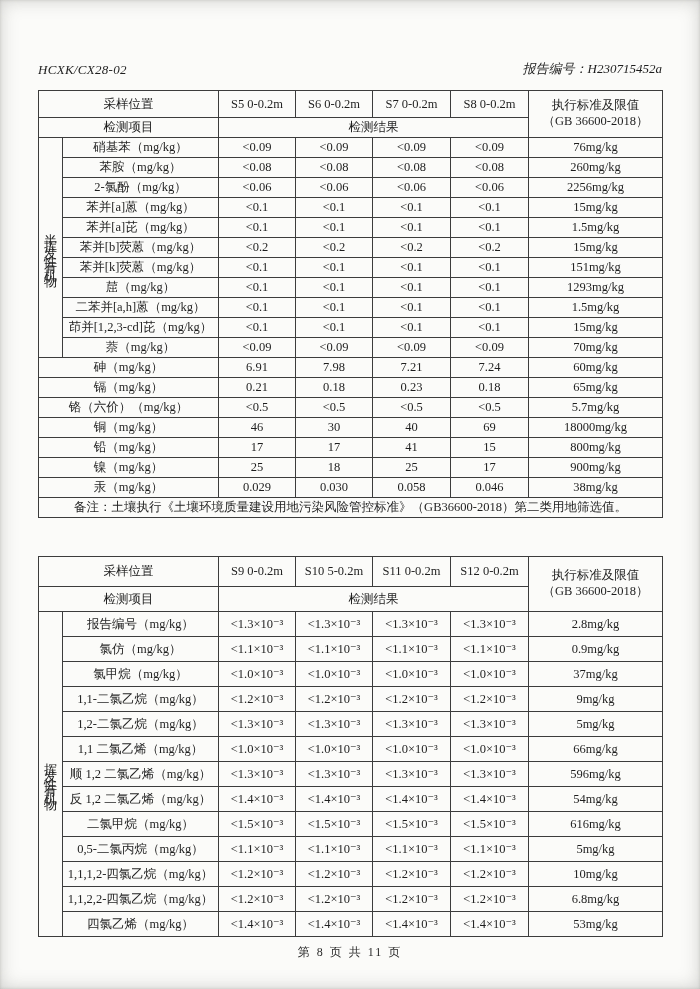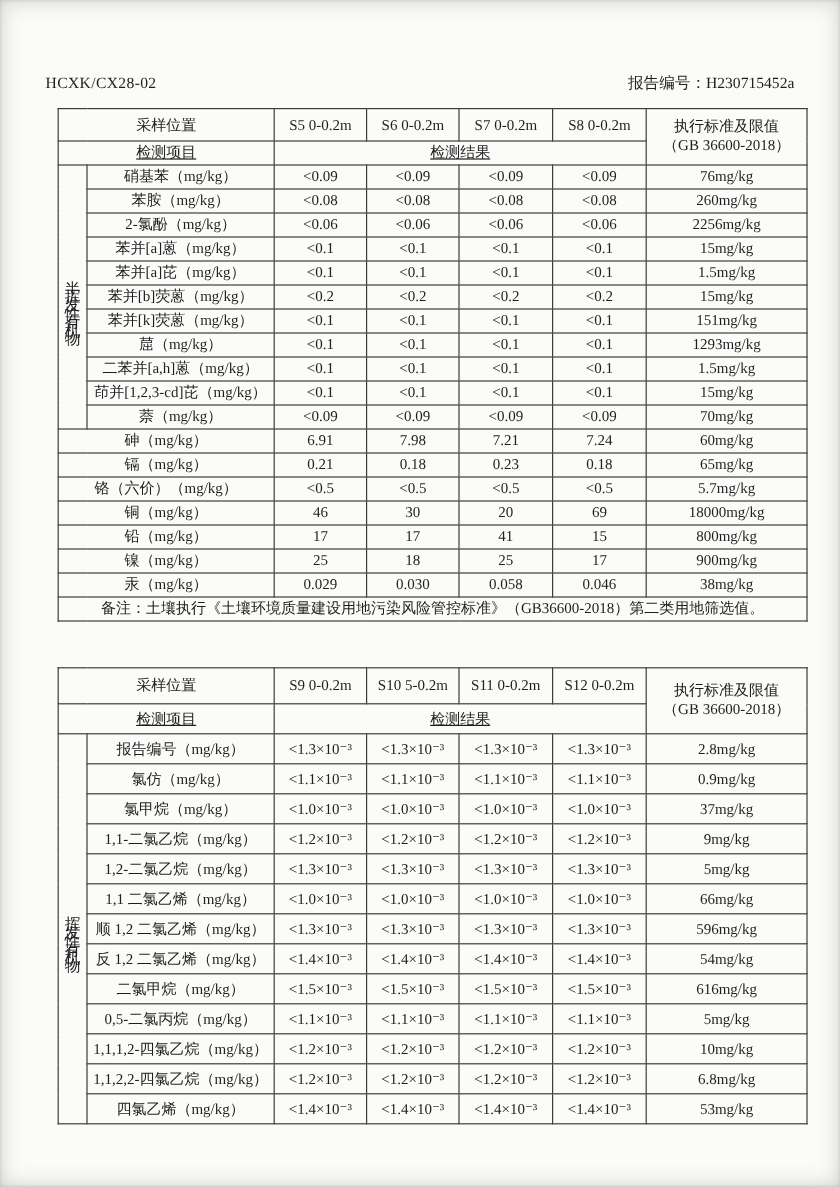--- a/index.html
+++ b/index.html
@@ -4,40 +4,41 @@
 <style>
   html,body{margin:0;padding:0;background:#dcdcd8;}
   .page{
     width:700px;height:989px;position:relative;margin:0 auto;
     background:#fbfbf9;box-sizing:border-box;
     box-shadow:inset 0 0 18px rgba(90,90,85,.28), inset 0 0 3px rgba(90,90,85,.25);
     font-family:"Liberation Serif","DejaVu Serif",serif;color:#1e1e1e;
   }
   .doc-header{
     position:absolute;top:60px;left:38px;right:38px;
-    display:flex;justify-content:space-between;align-items:center;
+    display:flex;justify-content:space-between;align-items:flex-end;
     font-size:13px;
+    font-style:italic;
   }
   .doc-header .code{letter-spacing:.3px;}
   table.report{
     border-collapse:collapse;table-layout:fixed;width:624px;
-    position:absolute;left:48px;
+    position:absolute;left:38px;
   }
   #table1{top:90px;}
   #table2{top:556px;}
   table.report td{
     border:1px solid #3c3c3c;text-align:center;vertical-align:middle;
     font-size:12.5px;padding:0;line-height:1.15;
     overflow:hidden;white-space:nowrap;
   }
   #table1 td{height:19px;}
   #table2 td{height:24px;}
   #table1 tr.hrow1 td{height:26px;}
   #table2 tr.hrow1 td{height:29px;}
-  tr.hrow2 td{height:19px;text-decoration:underline;}
+  tr.hrow2 td{height:19px;}
   td.hcell{font-size:13px;}
   td.stdcell div{line-height:1.25;font-size:12.5px;}
   td.catcell{padding:0;}
   .vtext{
     writing-mode:vertical-lr;text-orientation:upright;
     margin:0 auto;letter-spacing:7px;font-size:13px;line-height:1;
   }
   td.notecell{
     text-align:left;padding:7px 6px;font-size:12.5px;height:auto;
     white-space:normal;line-height:1.3;
@@ -197,21 +198,21 @@
           <td class="valcell">&lt;0.5</td>
           <td class="valcell">&lt;0.5</td>
           <td class="valcell">&lt;0.5</td>
           <td class="valcell">&lt;0.5</td>
           <td class="limitcell">5.7mg/kg</td>
         </tr>
         <tr>
           <td colspan="2" class="itemcell">铜（mg/kg）</td>
           <td class="valcell">46</td>
           <td class="valcell">30</td>
-          <td class="valcell">20</td>
+          <td class="valcell">40</td>
           <td class="valcell">69</td>
           <td class="limitcell">18000mg/kg</td>
         </tr>
         <tr>
           <td colspan="2" class="itemcell">铅（mg/kg）</td>
           <td class="valcell">17</td>
           <td class="valcell">17</td>
           <td class="valcell">41</td>
           <td class="valcell">15</td>
           <td class="limitcell">800mg/kg</td>
@@ -369,14 +370,15 @@
           <td class="itemcell">四氯乙烯（mg/kg）</td>
           <td class="valcell">&lt;1.4×10⁻³</td>
           <td class="valcell">&lt;1.4×10⁻³</td>
           <td class="valcell">&lt;1.4×10⁻³</td>
           <td class="valcell">&lt;1.4×10⁻³</td>
           <td class="limitcell">53mg/kg</td>
         </tr>
       </tbody>
     </table>
 
+  <div class="page-footer">第 8 页 共 11 页</div>
 
 </div>
 
 </body></html>

